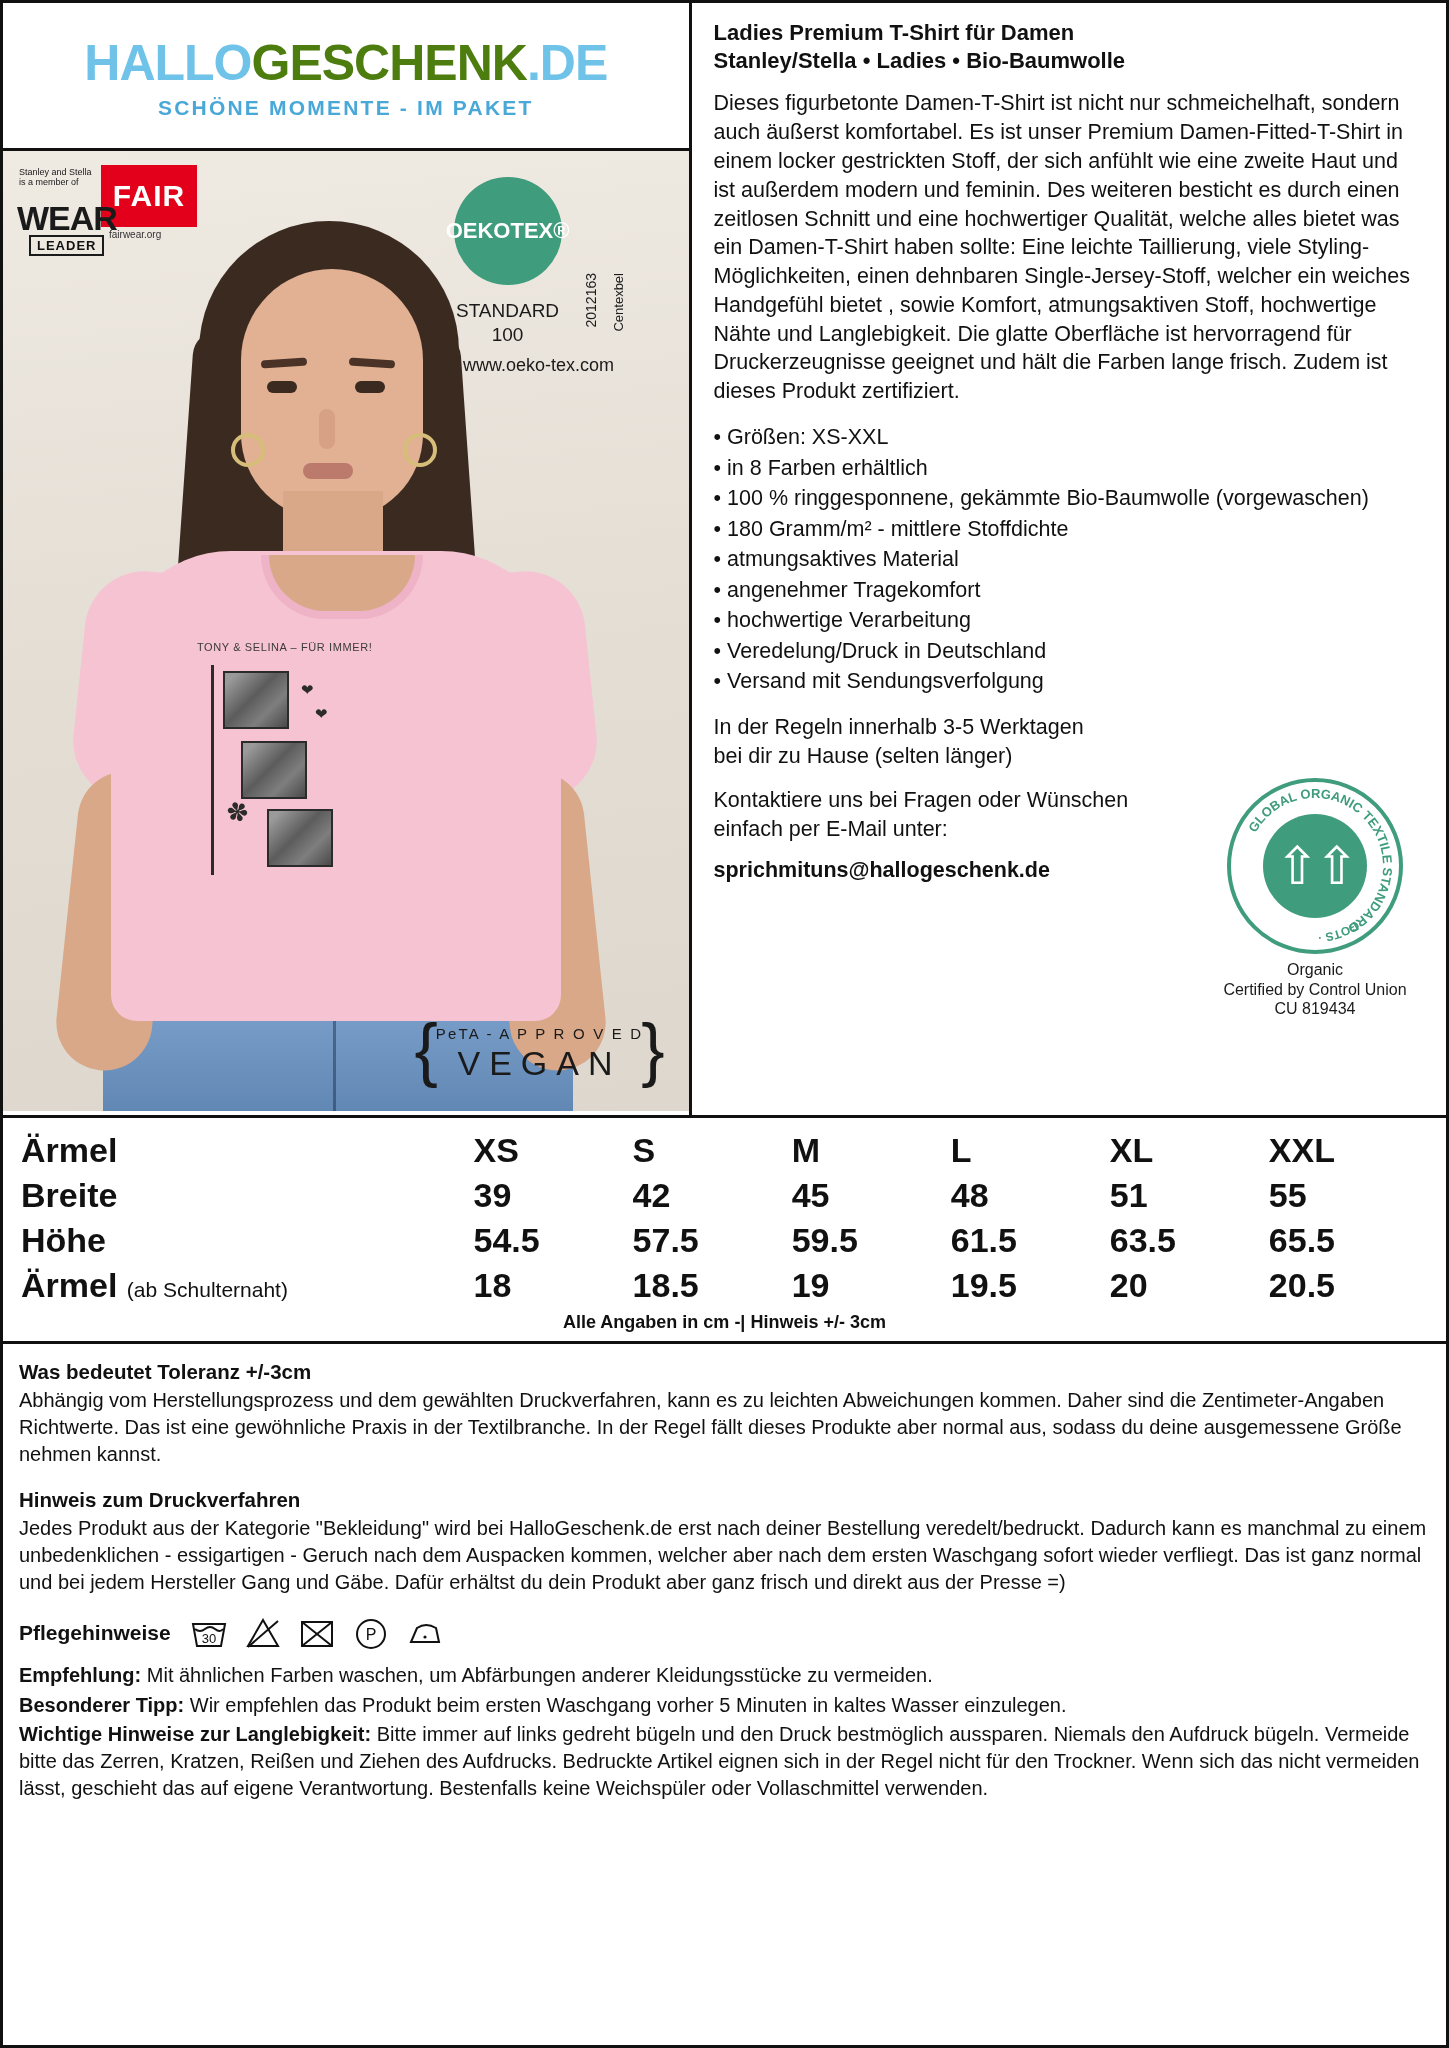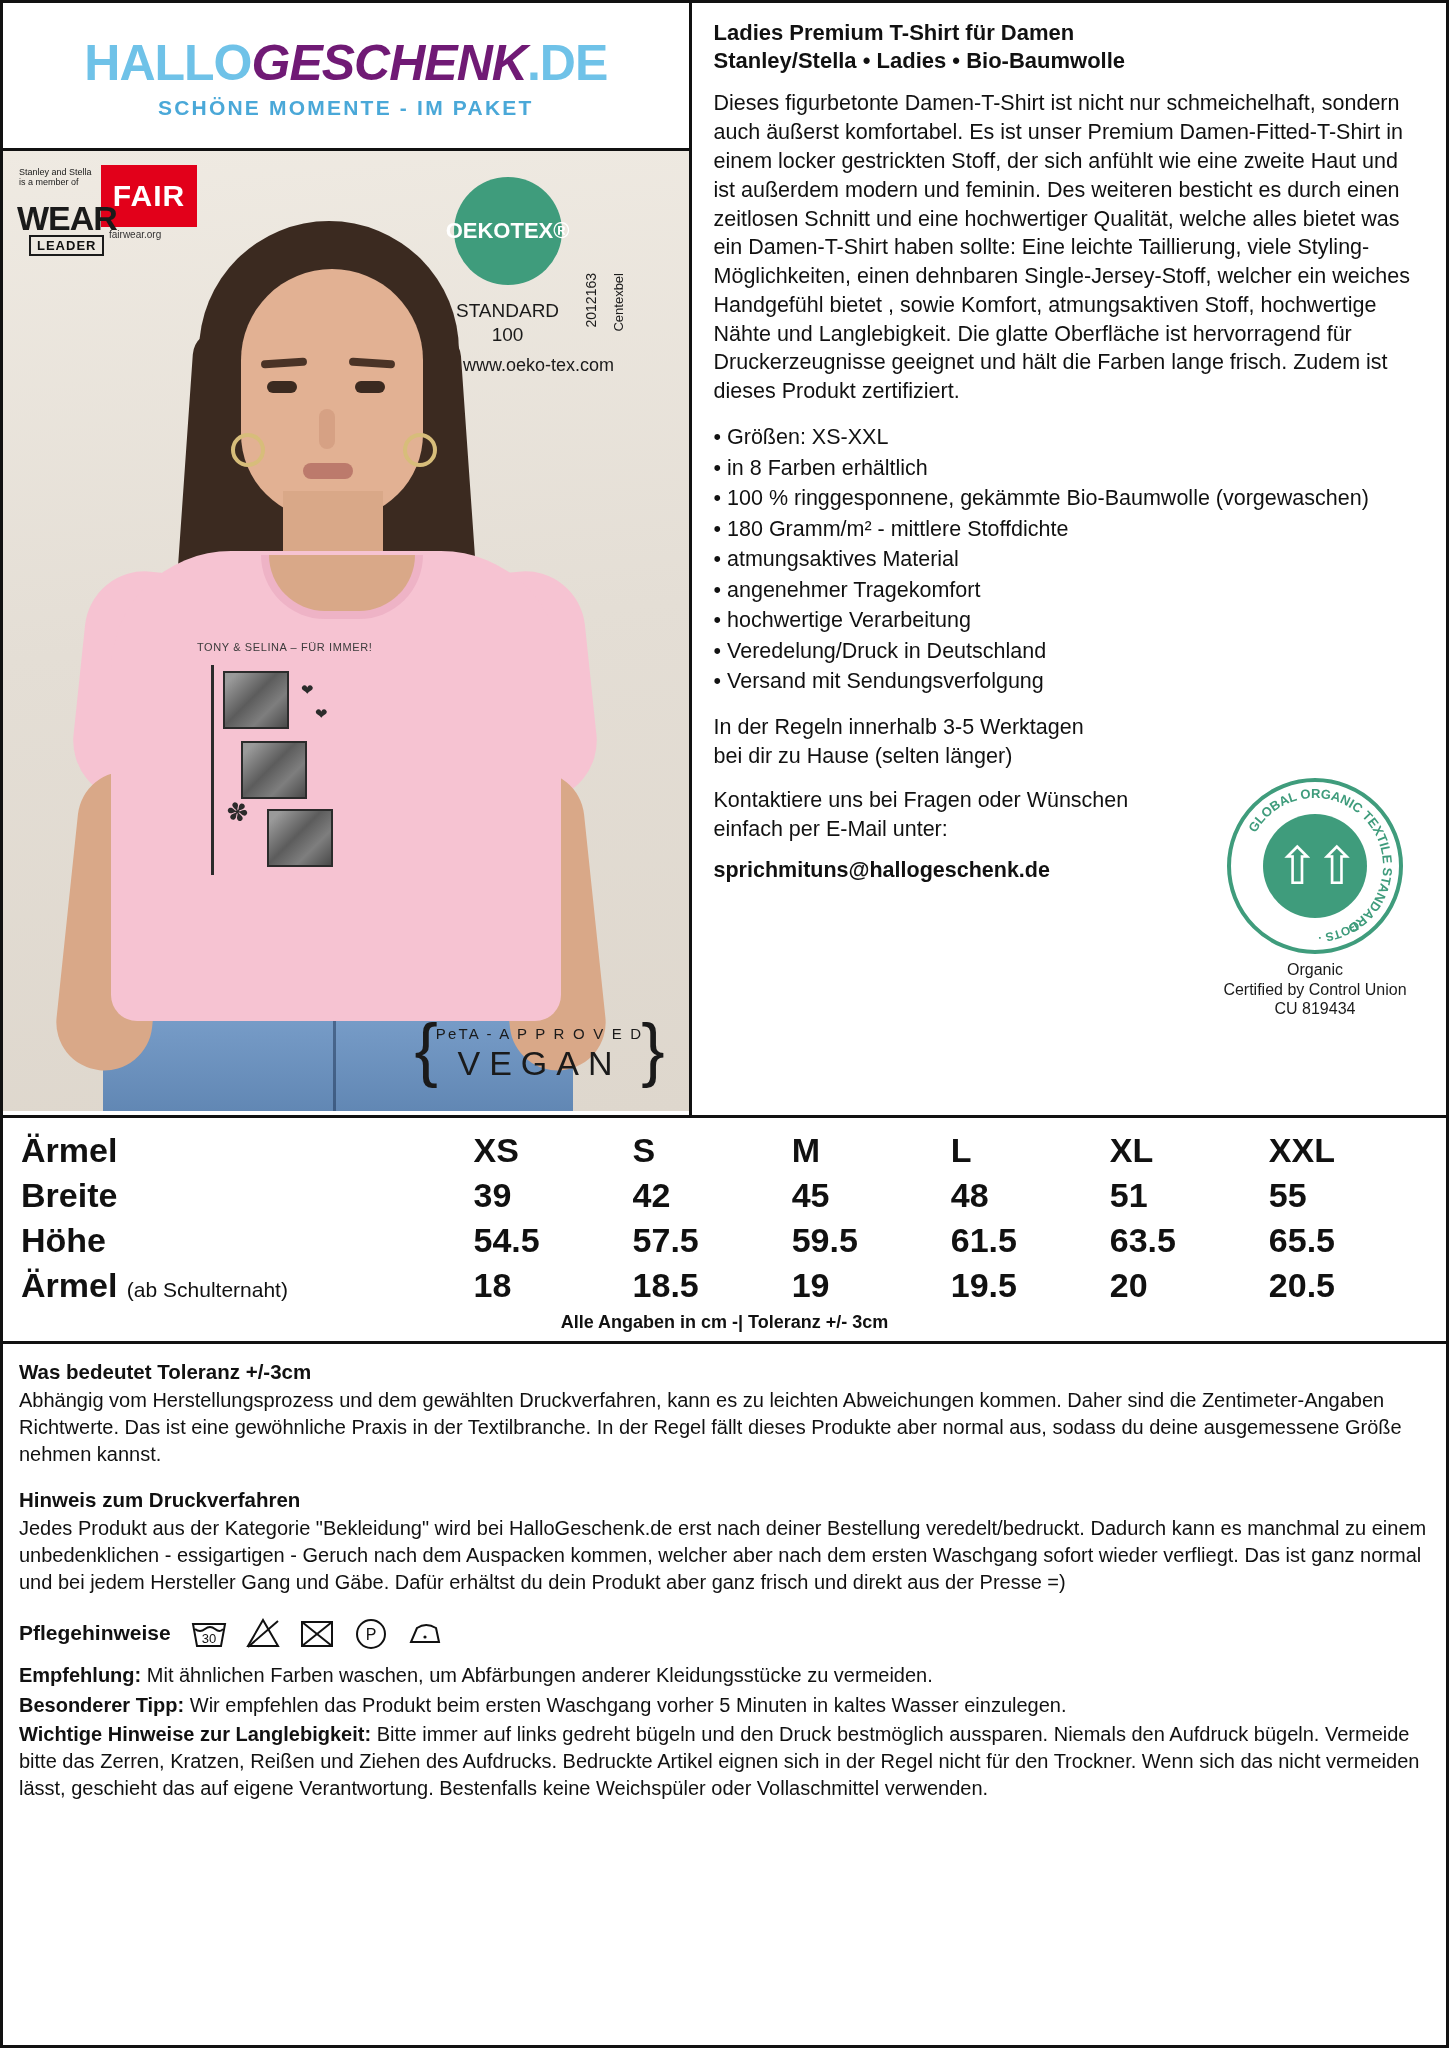--- a/index.html
+++ b/index.html
@@ -47,21 +47,21 @@
     padding-top: 6px;
   }
   .logo-main {
     font-size: 50px;
     font-weight: bold;
     letter-spacing: -1px;
     line-height: 1;
     white-space: nowrap;
   }
   .logo-main .hallo { color: #6fc2e8; }
-  .logo-main .geschenk { color: #701a75; font-style: italic; }
+  .logo-main .geschenk { color: #4d7c0f; }
   .logo-main .de { color: #6fc2e8; }
   .logo-sub {
     margin-top: 8px;
     font-size: 21px;
     font-weight: bold;
     color: #4aa8d8;
     letter-spacing: 2.2px;
     white-space: nowrap;
   }
 
@@ -518,21 +518,21 @@
         </td>
         <td class="cell cell-xs">18</td>
         <td class="cell">18.5</td>
         <td class="cell">19</td>
         <td class="cell">19.5</td>
         <td class="cell">20</td>
         <td class="cell">20.5</td>
       </tr>
     </tbody>
       </table>
-    <div class="tol">Alle Angaben in cm -| Toleranz +/- 3cm</div>
+    <div class="tol">Alle Angaben in cm -| Hinweis +/- 3cm</div>
   </div>
 
   <div class="bottom">
     <div class="blk">
       <div class="bold-head">Was bedeutet Toleranz +/-3cm</div>
       <div>Abhängig vom Herstellungsprozess und dem gewählten Druckverfahren, kann es zu leichten Abweichungen kommen. Daher sind die Zentimeter-Angaben Richtwerte. Das ist eine gewöhnliche Praxis in der Textilbranche. In der Regel fällt dieses Produkte aber normal aus, sodass du deine ausgemessene Größe nehmen kannst.</div>
     </div>
 
     <div class="blk">
       <div class="bold-head">Hinweis zum Druckverfahren</div>

